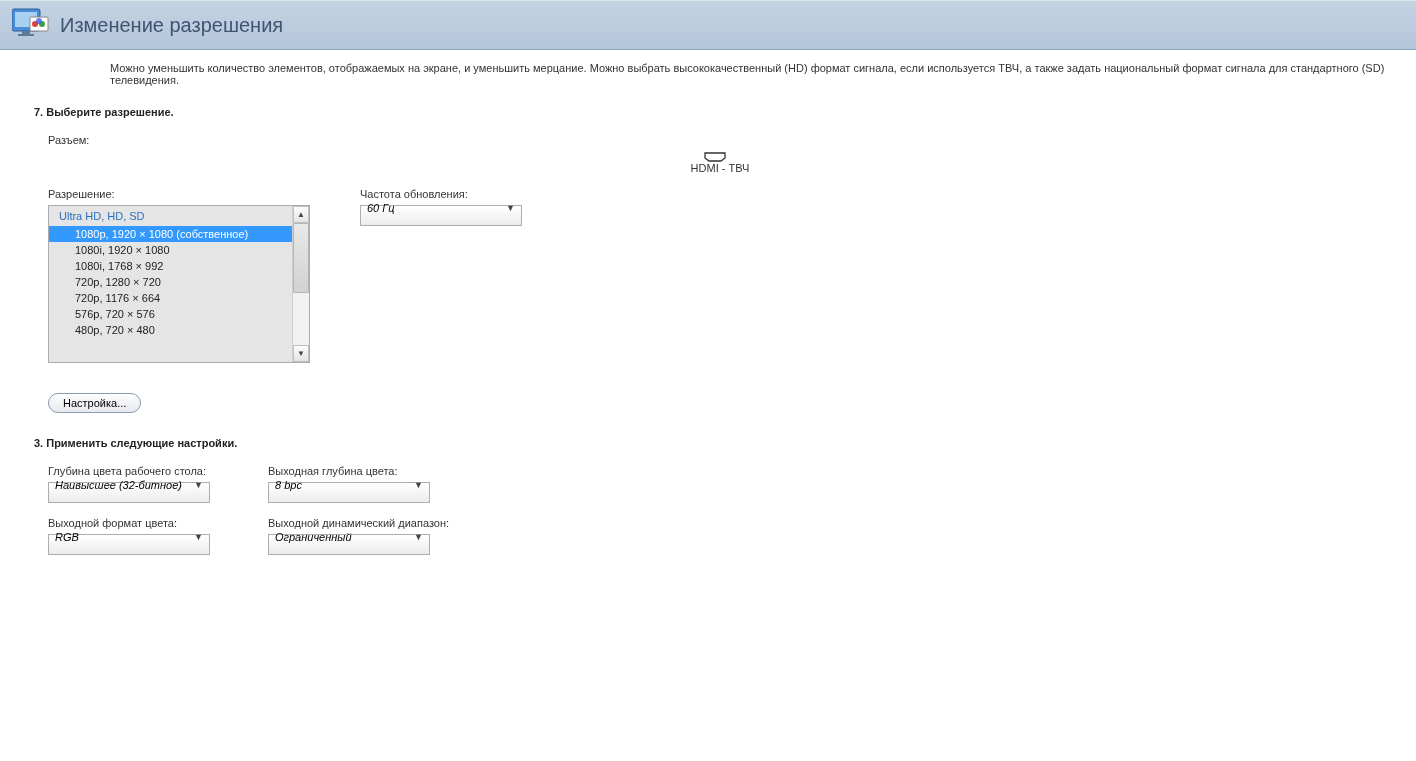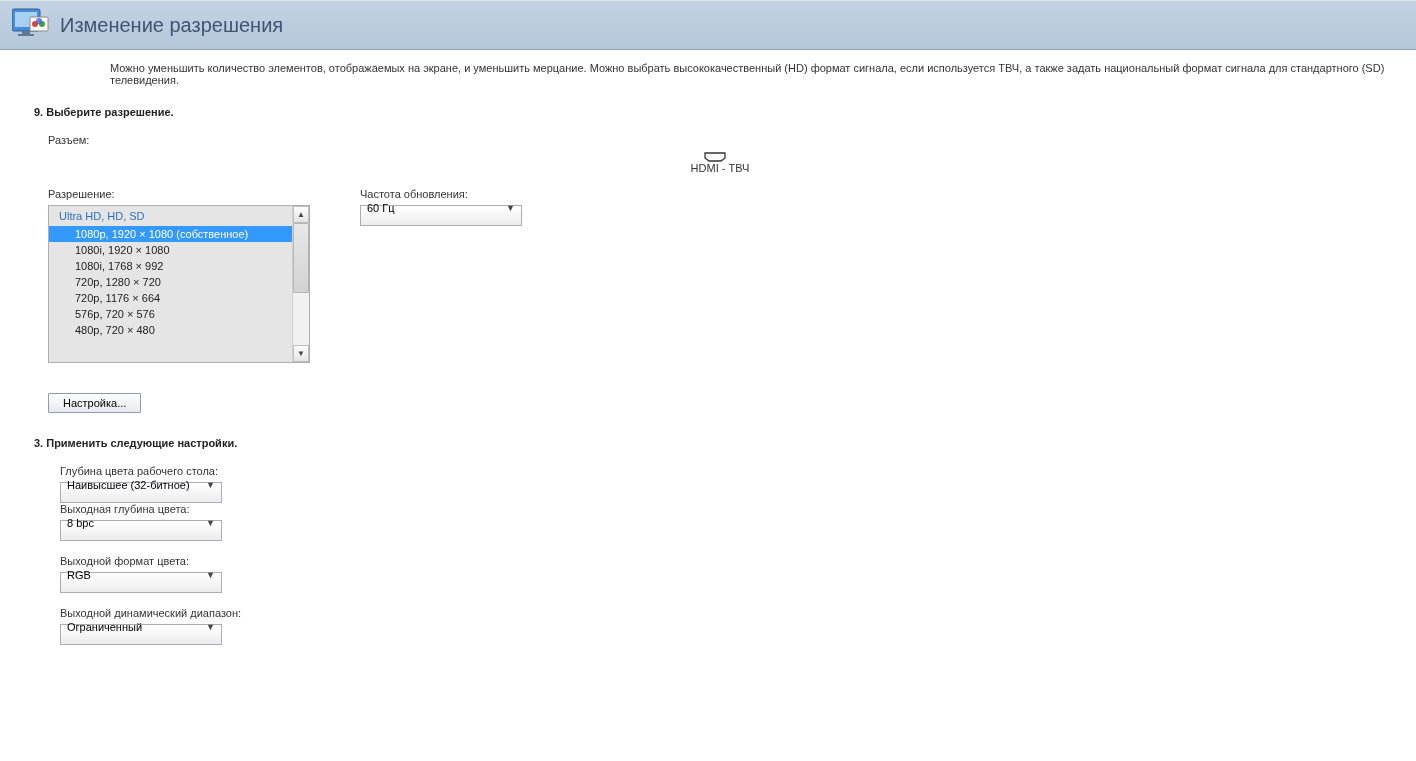--- a/index.html
+++ b/index.html
@@ -23,25 +23,25 @@
 .col { margin-right:50px; }
 .listbox-wrap { position:relative; width:262px; height:158px; border:1px solid #abadb3; background:#e5e5e5; }
 .listbox { overflow:hidden; height:156px; }
 .listbox .group-head { color:#2a70c0; font-size:11px; padding:4px 8px 4px 10px; }
 .listbox .item { font-size:11px; padding:2px 8px 2px 26px; color:#222; cursor:default; }
 .listbox .item.selected { background:#3399ff; color:#fff; }
 .listbox-scroll { position:absolute; right:0; top:0; width:17px; height:100%; border-left:1px solid #cfcfcf; background:#f0f0f0; display:flex; flex-direction:column; }
 .sb-btn { height:17px; border:1px solid #bfbfbf; background:linear-gradient(#fdfdfd,#e4e4e4); display:flex; align-items:center; justify-content:center; font-size:8px; color:#444; }
 .sb-track { flex:1; background:#f1f1f1; position:relative; }
 .sb-thumb { position:absolute; top:0; left:0; right:0; height:70px; background:linear-gradient(#e8e8e8,#d2d2d2); border:1px solid #b5b5b5; border-radius:1px; }
-.dropdown { height:21px; border:1px solid #abadb3; background:linear-gradient(#fff,#ececec); font-size:11px; display:flex; align-items:center; justify-content:space-between; padding:0 3px 16px 6px; cursor:default; }
+.dropdown { height:21px; border:1px solid #abadb3; background:linear-gradient(#fff,#ececec); font-size:11px; display:flex; align-items:center; justify-content:space-between; padding:0 3px 16px 6px; cursor:default;font-style:italic; }
 .dropdown .dd-arrow { width:15px; height:15px; display:flex; align-items:center; justify-content:center; font-size:9px; color:#444; }
-.button { display:inline-block; border:1px solid #8b9bb0; border-radius:1px; background:linear-gradient(#fefefe,#e6e9ee); font-size:11px; padding:3px 14px; cursor:default; }
+.button { display:inline-block; border:1px solid #8b9bb0; border-radius:10px; background:linear-gradient(#fefefe,#e6e9ee); font-size:11px; padding:3px 14px; cursor:default; }
 .settings-grid { display:flex; flex-wrap:wrap; width:440px; }
-.settings-cell { width:200px; margin-right:20px; margin-left:12px; }
+.settings-cell { width:200px; margin-right:20px; margin-left:0; }
 </style>
 </head>
 <body>
 
 <div class="header-bar">
   <span class="icon">
     <svg width="38" height="32" viewBox="0 0 38 32">
       <rect x="0" y="2" width="28" height="22" rx="2" fill="#4a8cd6" stroke="#2b5e99"></rect>
       <rect x="3" y="5" width="22" height="15" fill="#a8d0f0"></rect>
       <rect x="10" y="24" width="8" height="3" fill="#5a7a9a"></rect>
@@ -53,21 +53,21 @@
     </svg>
   </span>
   <span class="title">Изменение разрешения</span>
 </div>
 
 <div class="description">Можно уменьшить количество элементов, отображаемых на экране, и уменьшить мерцание. Можно выбрать высококачественный (HD) формат сигнала, если используется ТВЧ, а также задать национальный формат сигнала для стандартного (SD) телевидения.</div>
 
 <div class="content">
 
 
-  <div class="section-title">9. Выберите разрешение.</div>
+  <div class="section-title">7. Выберите разрешение.</div>
 
   <div class="indent">
     <div class="field-label">Разъем:</div>
     <div class="connector-row">
       <svg width="24" height="10" viewBox="0 0 24 10">
         <path d="M2 1 L22 1 L22 6 L18 9 L6 9 L2 6 Z" fill="none" stroke="#333" stroke-width="1.3"></path>
       </svg>
       <span class="connector-text">HDMI - ТВЧ</span>
     </div>
 

